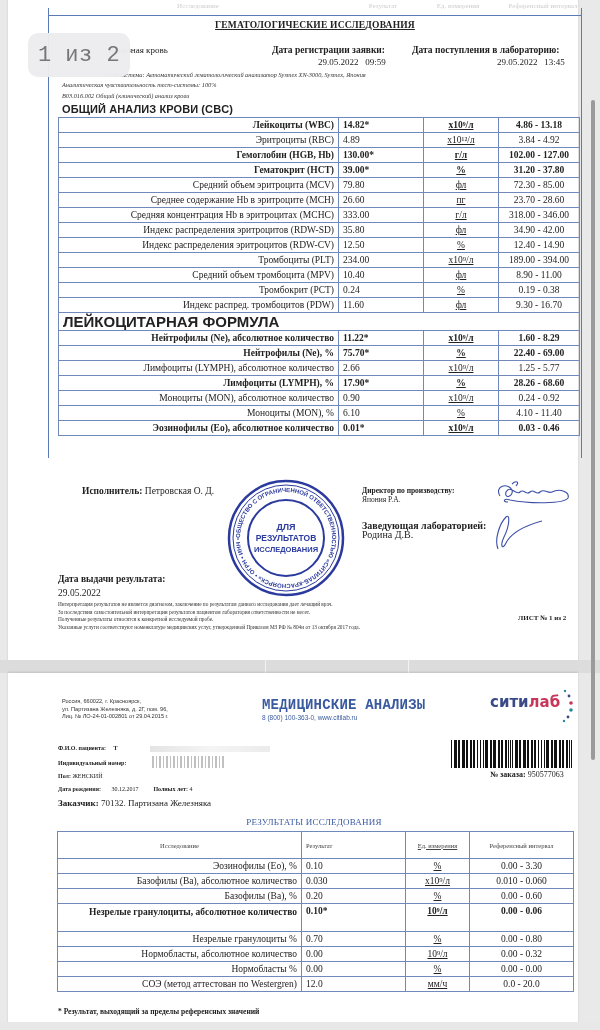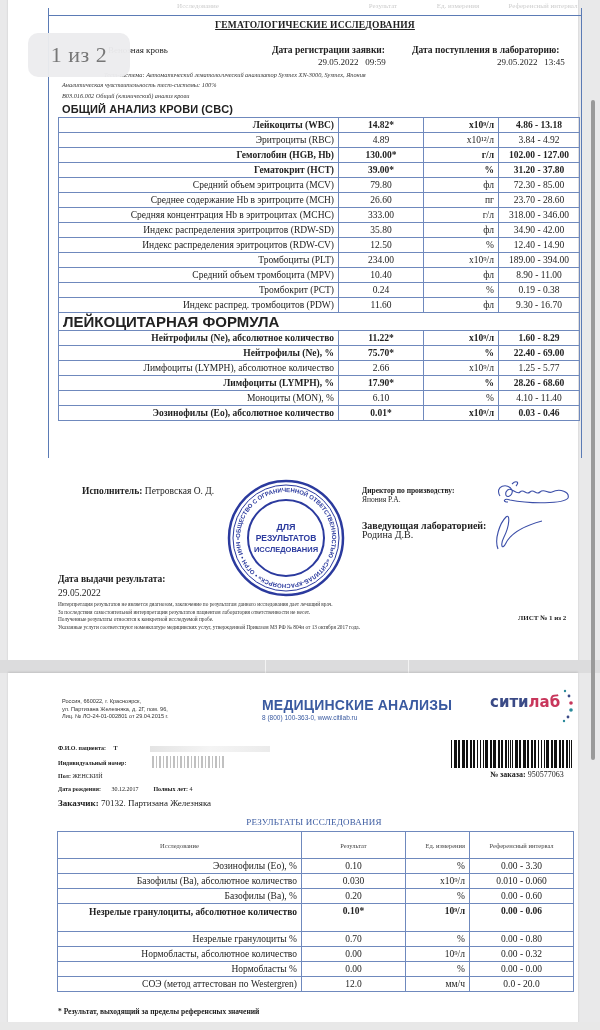--- a/index.html
+++ b/index.html
@@ -27,43 +27,43 @@
   .reg-val { left:318px; }
   .recv-val { left:497px; }
   .italic-line { position:absolute; left:62px; font-size:6.3px; font-style:italic; color:#333; }
 
   .cbc-title { position:absolute; left:62px; top:103px; font-size:11px; font-weight:bold; font-family:"Liberation Sans", sans-serif; letter-spacing:.1px; }
 
   table.res { position:absolute; border-collapse:collapse; font-size:9.5px; }
   #cbc-table { left:58px; top:117px; width:522px; }
   table.res td { border:1px solid #6f89bd; height:15px; padding:0 4px; white-space:nowrap; }
   table.res td.c1 { width:280px; text-align:right; }
-  table.res td.c2 { width:85px; text-align:center; }
-  table.res td.c3 { width:75px; text-align:right; }
+  table.res td.c2 { width:85px; text-align:left; }
+  table.res td.c3 { width:75px; text-align:center;text-decoration:underline; }
   table.res td.c4 { text-align:center; }
   table.res tr.bold td { font-weight:bold; }
   table.res tr.section td { font-weight:bold; font-family:"Liberation Sans", sans-serif; font-size:15px; }
 
   .executor { position:absolute; left:58px; top:486px; font-size:9.5px;margin-left:24px; }
   .executor b { font-weight:bold; }
   .stamp { position:absolute; left:226px; top:478px; width:120px; height:120px; }
   .director { position:absolute; left:362px; top:486px; font-size:7.5px; line-height:9px; }
   .director b { font-weight:bold; }
   .head { position:absolute; left:362px; top:521px; font-size:10px; line-height:9px; }
   .signature { position:absolute; }
   .issue-label { position:absolute; left:58px; top:574px; font-size:9.5px; font-weight:bold; }
   .issue-date { position:absolute; left:58px; top:588px; font-size:9.5px; }
   .disclaimer { position:absolute; left:58px; top:601px; font-size:5.3px; line-height:7.7px; color:#333; white-space:nowrap; }
   .sheet-no { position:absolute; left:518px; top:614px; font-size:7px; font-weight:bold; }
 
-  .page-badge { position:absolute; left:28px; top:33px; width:102px; height:44px; background:rgba(236,236,238,.96); border-radius:10px; display:flex; align-items:center; justify-content:center; font-family:Liberation Serif, serif; font-size:22px; color:#777; letter-spacing:.5px; }
+  .page-badge { position:absolute; left:28px; top:33px; width:102px; height:44px; background:rgba(236,236,238,.96); border-radius:10px; display:flex; align-items:center; justify-content:center; font-family:Liberation Mono, monospace; font-size:22px; color:#777; letter-spacing:.5px; }
 
   
   .addr { position:absolute; left:62px; top:698px; font-family:"Liberation Sans", sans-serif; font-size:5.6px; line-height:7.5px; color:#333; }
-  .brand-title { position:absolute; left:262px; top:697px; font-family:Liberation Sans, sans-serif; font-size:14px; font-weight:bold; color:#3a5aa0; letter-spacing:.2px; }
+  .brand-title { position:absolute; left:262px; top:697px; font-family:Liberation Mono, monospace; font-size:14px; font-weight:bold; color:#3a5aa0; letter-spacing:.2px; }
   .brand-phone { position:absolute; left:262px; top:714px; font-family:"Liberation Sans", sans-serif; font-size:6.5px; color:#3a5aa0; }
   .logo { position:absolute; left:490px; top:693px; font-family:"DejaVu Sans", sans-serif; font-size:15px; font-weight:bold; }
   .logo .a { color:#3a4a86; }
   .logo .b { color:#c8365b; }
   .logo-dots { position:absolute; left:562px; top:689px; width:12px; height:34px; }
 
   .patient { position:absolute; left:58px; font-size:6px; }
   .patient b { font-weight:bold; }
   .patient-blur { position:absolute; height:6px; background:linear-gradient(90deg,#ddd,#f2f2f2,#e6e6e6); opacity:.8; }
   .customer { position:absolute; left:58px; top:798px; font-size:9px; }
@@ -214,20 +214,26 @@
         <td class="c1">Лимфоциты (LYMPH), абсолютное количество</td>
         <td class="c2">2.66</td>
         <td class="c3">x10⁹/л</td>
         <td class="c4">1.25 - 5.77</td>
       </tr>
       <tr class="bold">
         <td class="c1">Лимфоциты (LYMPH), %</td>
         <td class="c2">17.90*</td>
         <td class="c3">%</td>
         <td class="c4">28.26 - 68.60</td>
+      </tr>
+      <tr>
+        <td class="c1">Моноциты (MON), абсолютное количество</td>
+        <td class="c2">0.90</td>
+        <td class="c3">x10⁹/л</td>
+        <td class="c4">0.24 - 0.92</td>
       </tr>
       <tr>
         <td class="c1">Моноциты (MON), %</td>
         <td class="c2">6.10</td>
         <td class="c3">%</td>
         <td class="c4">4.10 - 11.40</td>
       </tr>
       <tr class="bold">
         <td class="c1">Эозинофилы (Eo), абсолютное количество</td>
         <td class="c2">0.01*</td>

